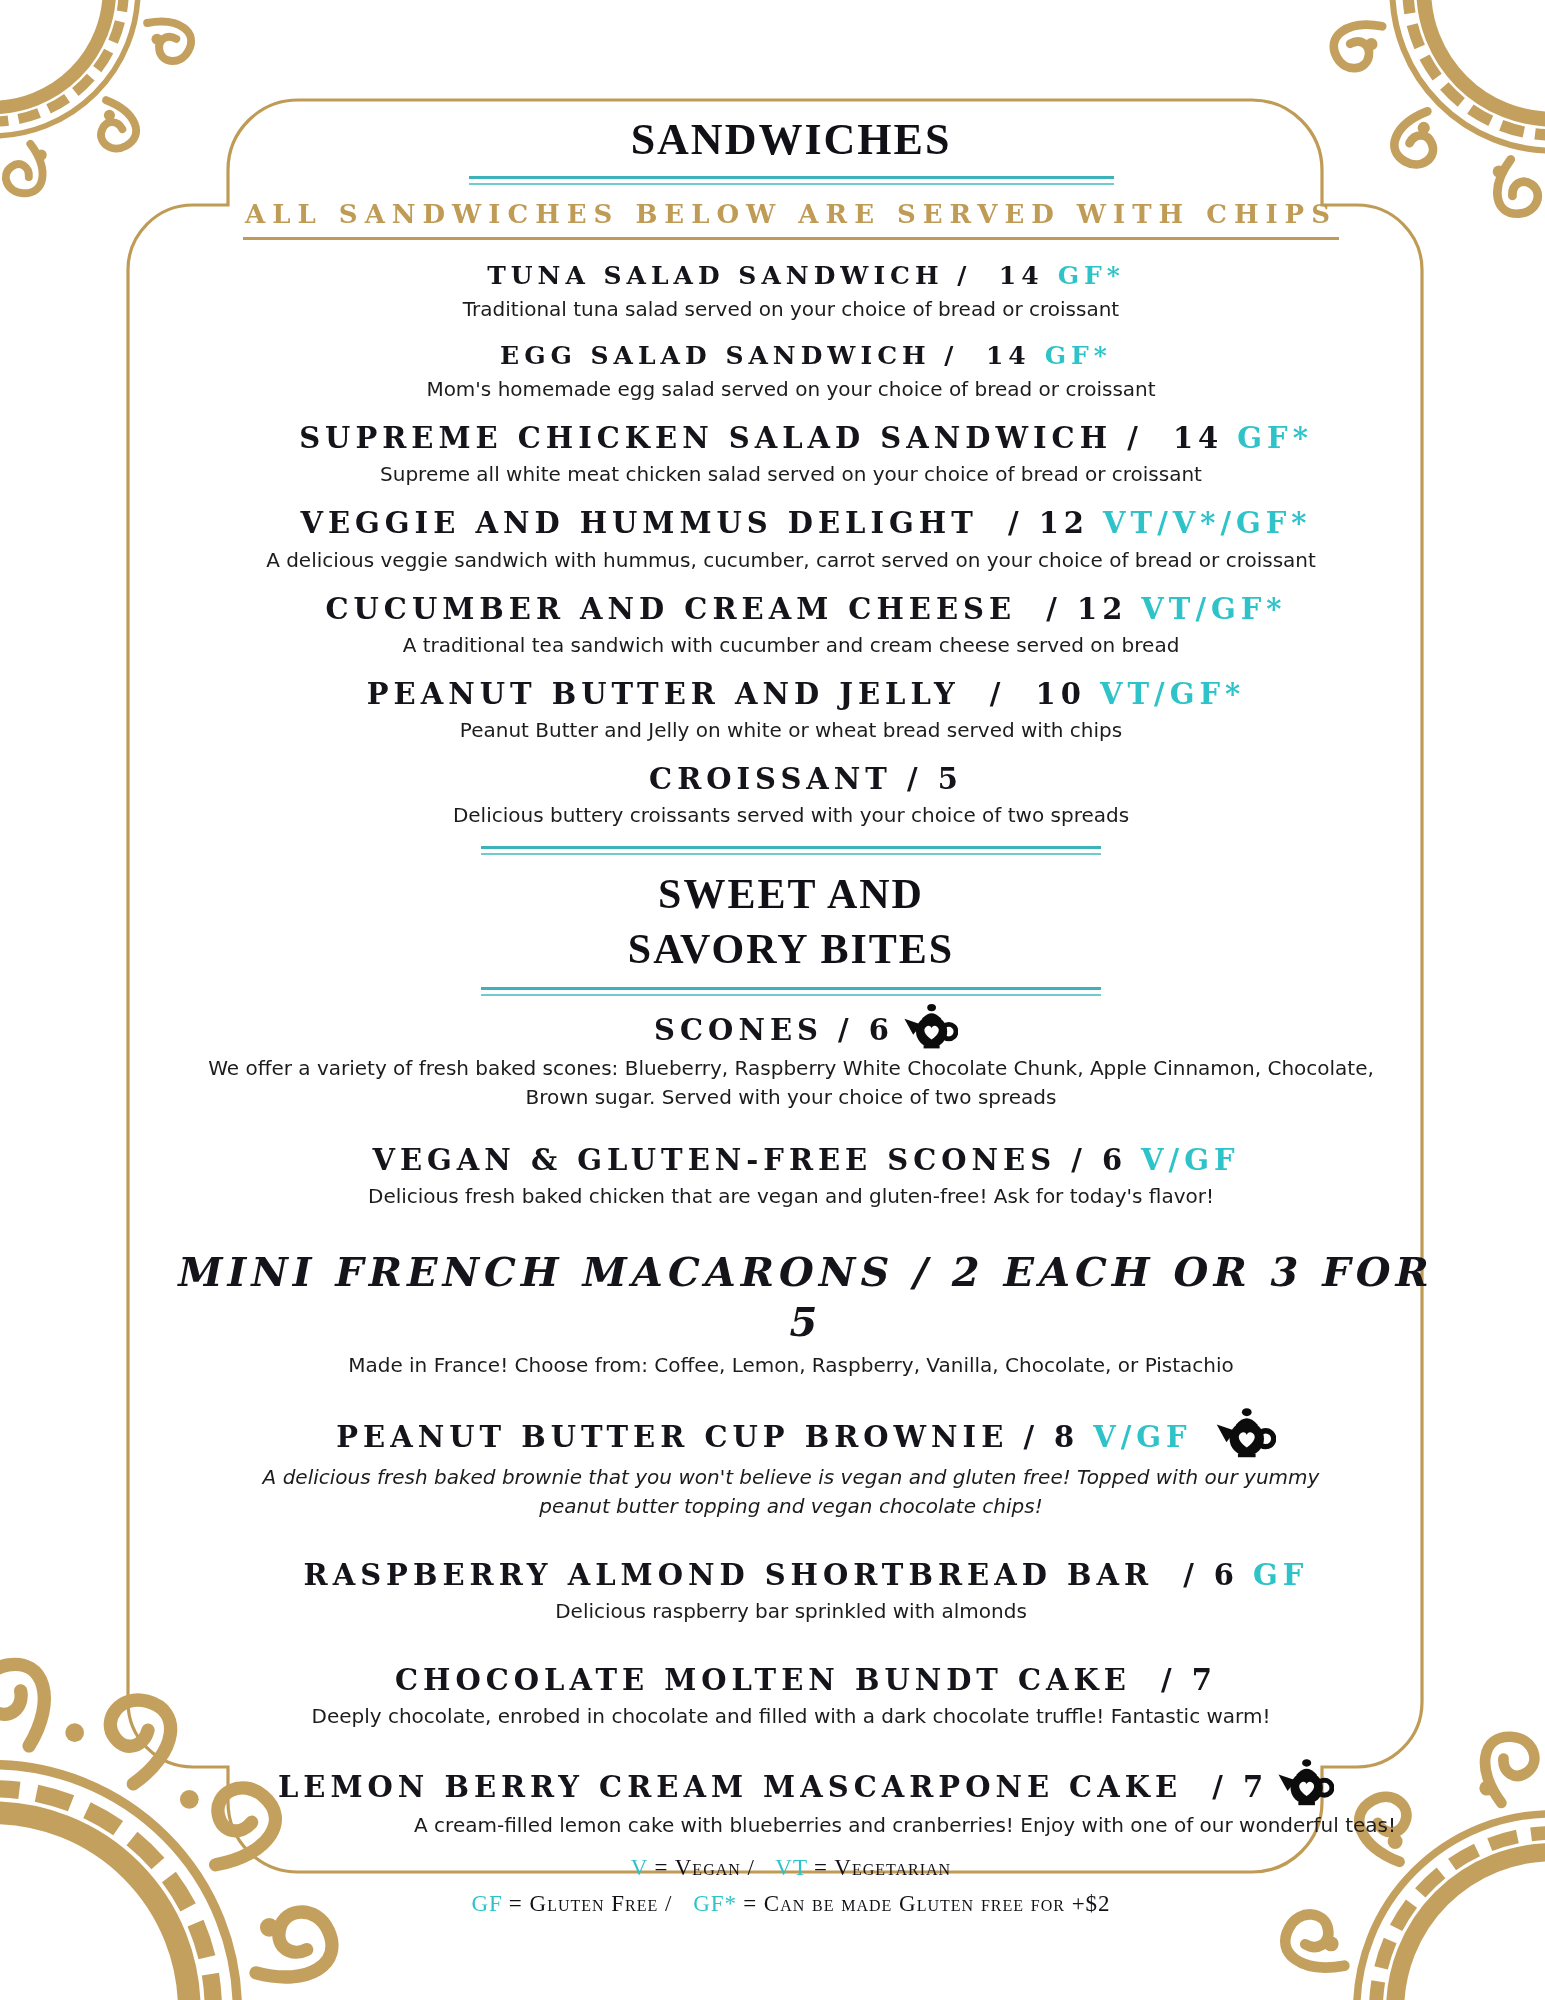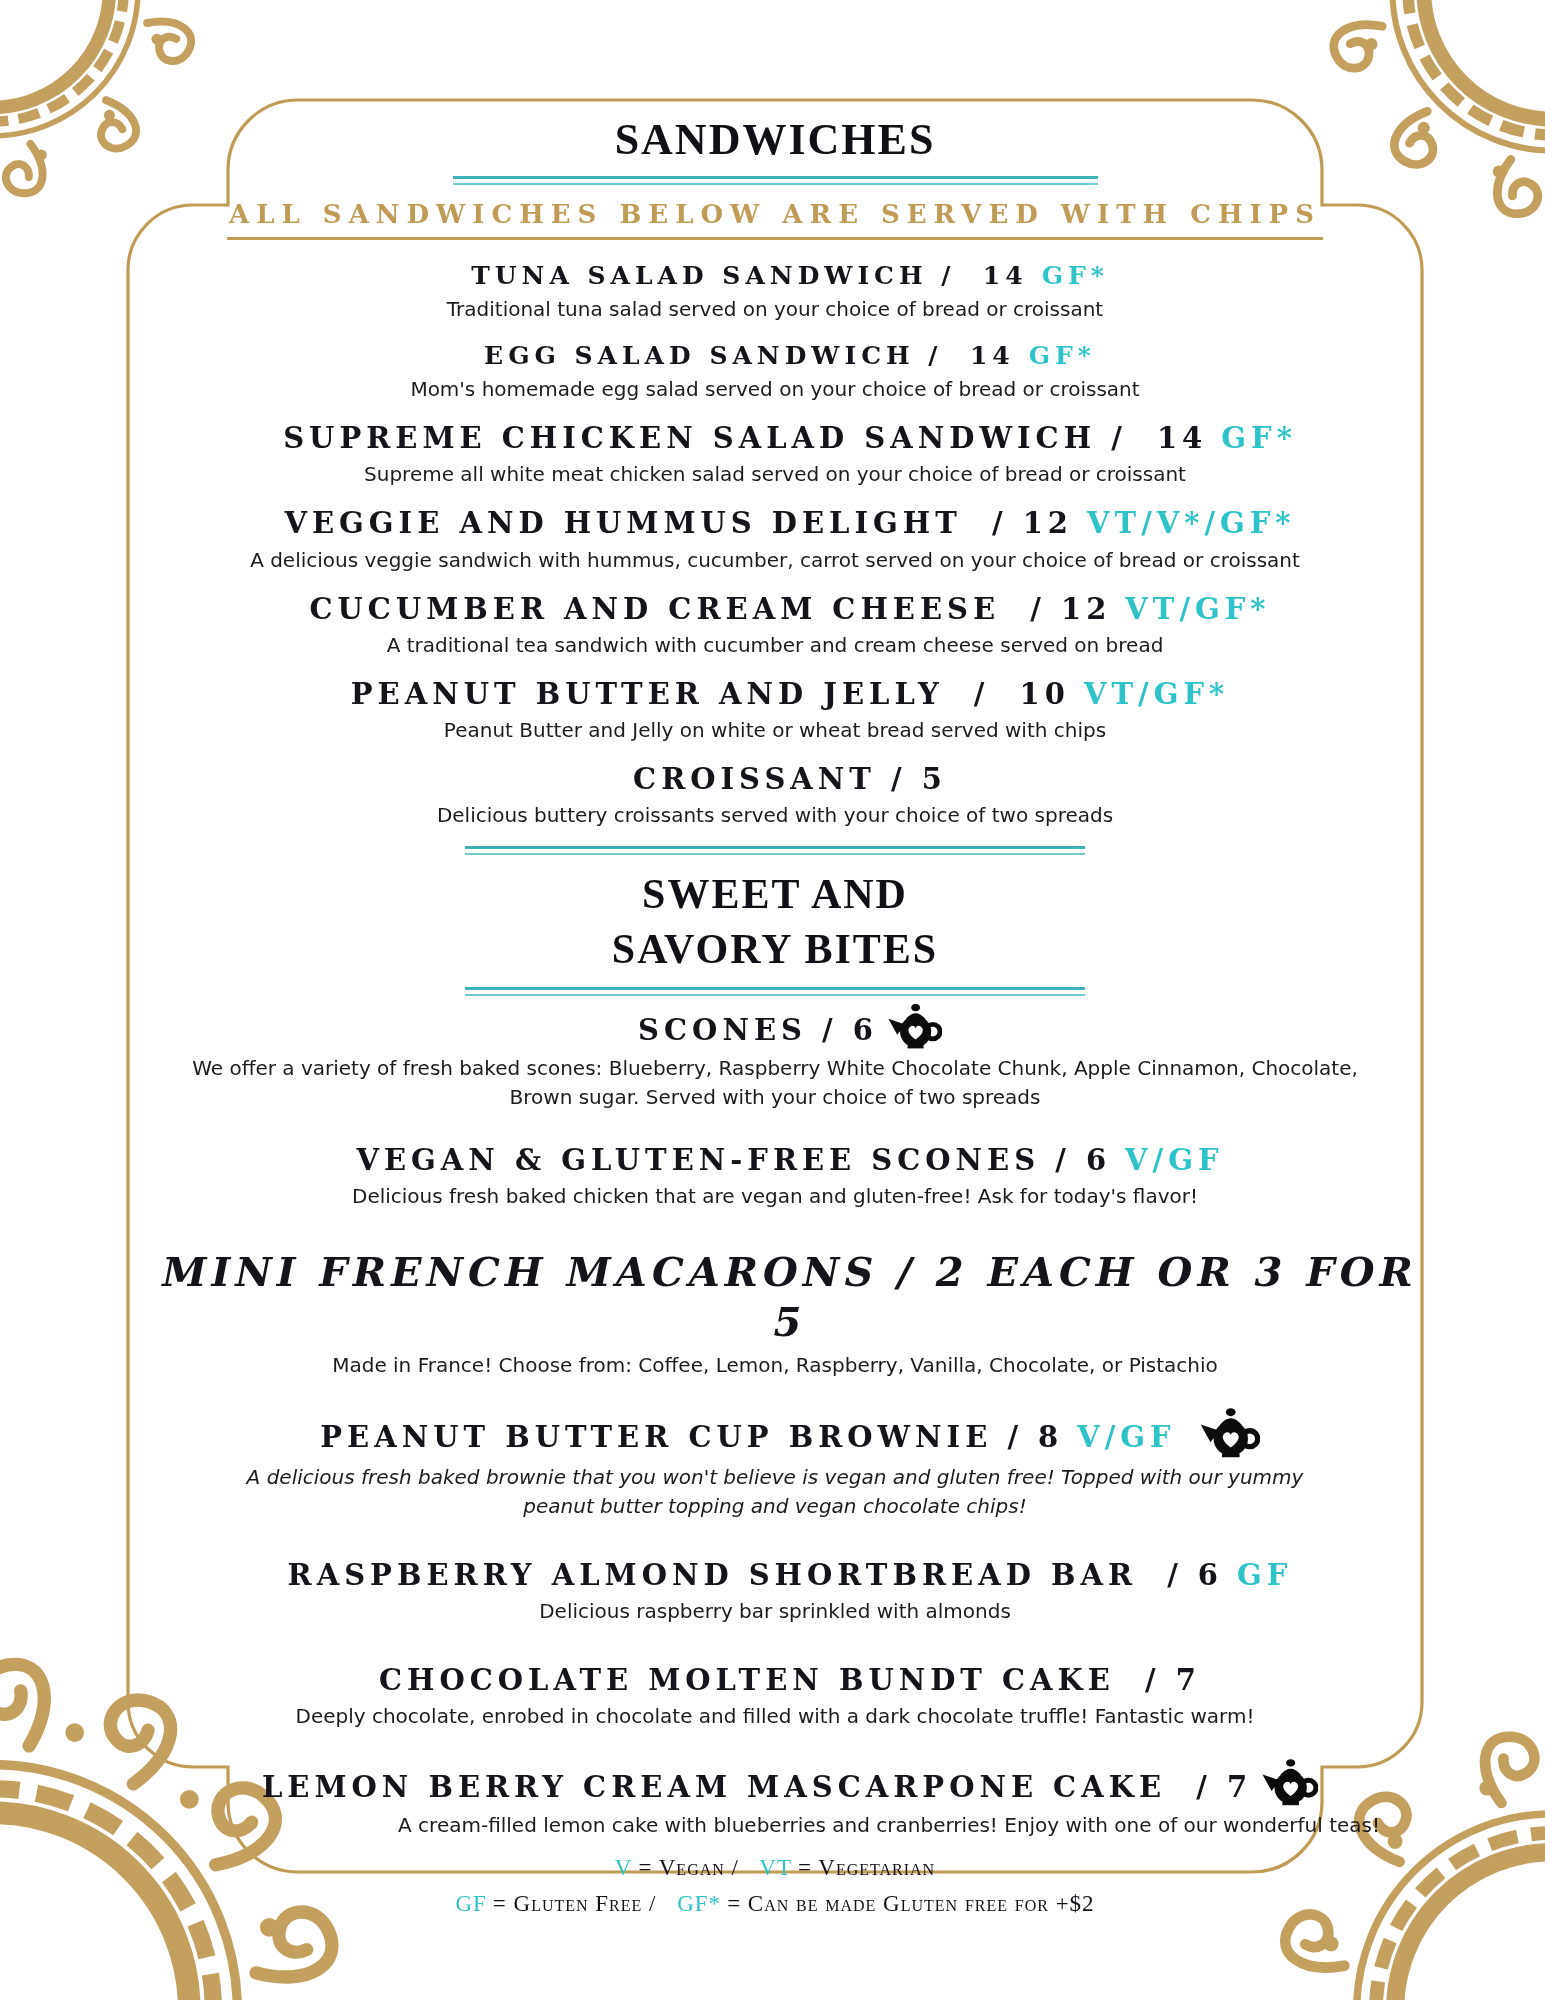--- a/index.html
+++ b/index.html
@@ -9,21 +9,21 @@
     --gold:#bf9b55;--teal:#2ec3c9;--ink:#15151b;--flourish:#c4a05e;
   }
   .frame-svg{position:absolute;inset:0;pointer-events:none;}
   .flourish{position:absolute;pointer-events:none;}
   .fl-tl{left:-8px;top:-10px;width:238px;height:238px;}
   .fl-tr{right:-8px;top:-10px;width:262px;height:262px;transform:scaleX(-1);}
   .fl-bl{left:-8px;bottom:-10px;width:400px;height:400px;transform:scaleY(-1);}
   .fl-br{right:-8px;bottom:-10px;width:320px;height:320px;transform:scale(-1,-1);}
 
   .content{
-    position:absolute;left:128px;top:103px;width:1294px;text-align:center;color:var(--ink);
+    position:absolute;left:144px;top:103px;width:1294px;text-align:center;color:var(--ink);
   }
   .sec-title{
     font-family:"Liberation Serif",serif;font-weight:bold;color:#101016;
     font-size:44px;line-height:1.15;letter-spacing:2px;margin:12px 0 0 0;
   }
   .sec-title.two-line{font-size:42px;line-height:1.3;margin-top:4px;}
   .teal-rule{
     width:645px;margin:10px auto 12px auto;height:4px;
     border-top:3px solid #3db2b8;border-bottom:2px solid #6fcbce;
   }

